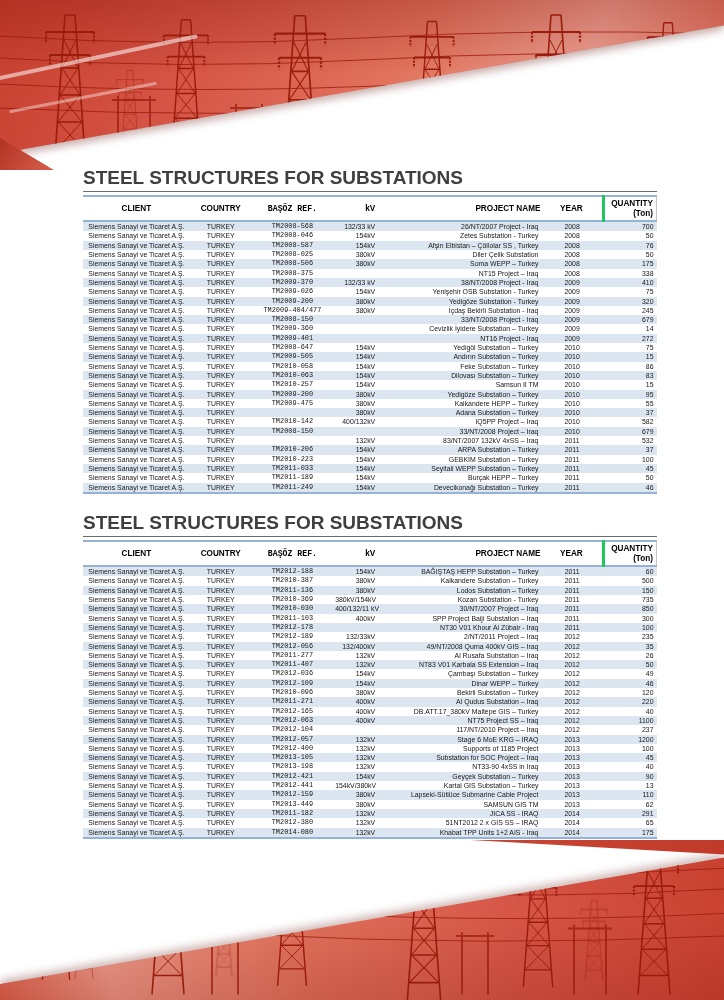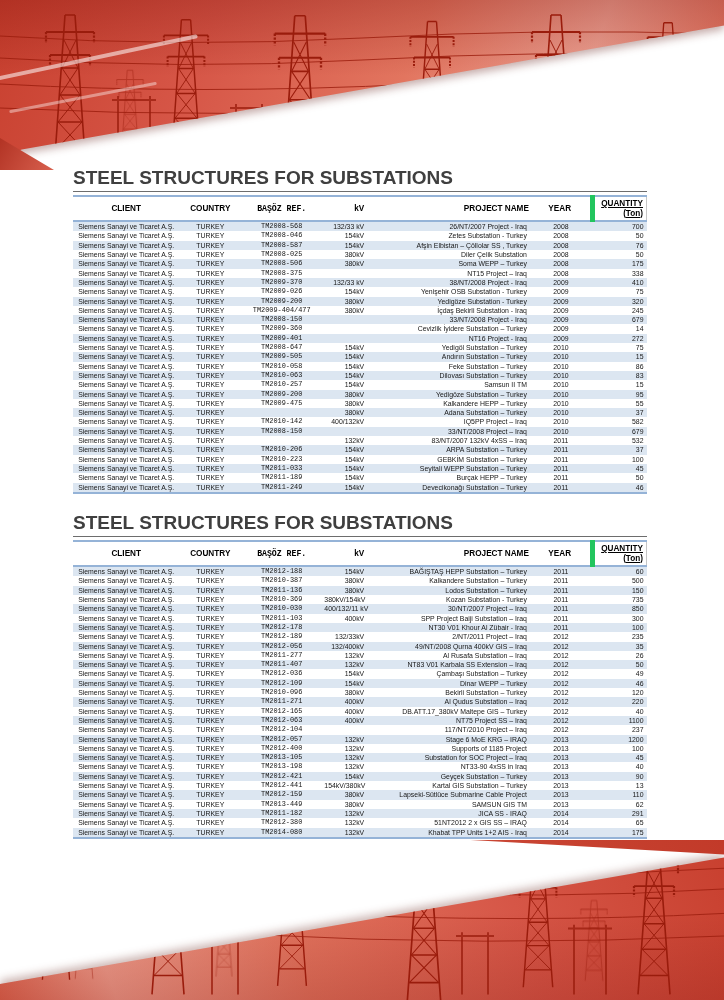--- a/index.html
+++ b/index.html
@@ -27,36 +27,36 @@
   .hdr-corner-sliver{clip-path:polygon(0 0,100% 100%,0 100%);
     position:absolute;left:0;top:138px;width:54px;height:32px;
     background:linear-gradient(120deg,#b23324,#d8604e);}
   .ftr-main{clip-path:polygon(0 90%,100% 11%,100% 100%,0 100%);}
   .ftr-corner-sliver{clip-path:polygon(65% 0,100% 0,100% 9%);
     position:absolute;inset:0;
     background:linear-gradient(250deg,#c23a29,#da614d);}
   .streak{position:absolute;background:#fff;border-radius:2px;}
   .pylons{position:absolute;inset:0;width:100%;height:100%;}
   
-  .content{position:absolute;left:73px;width:574px;}
+  .content{position:absolute;left:83px;width:574px;}
   .content-1{top:167px;}
   .content-2{top:512px;}
   .sec-title{
     font-size:19px;font-weight:bold;color:#3f3f3f;letter-spacing:0;
     line-height:22px;margin:0 0 2px 0;white-space:nowrap;
   }
   .title-rule{height:1px;background:#6d6d6d;margin-bottom:3px;}
   table{border-collapse:collapse;width:100%;table-layout:fixed;}
   thead th{
     font-size:8.2px;font-weight:bold;color:#000;text-align:center;
     line-height:9.6px;padding:2px 0 2px;
     border-top:2px solid #95b3d7;border-bottom:2px solid #95b3d7;
     background:#fff;vertical-align:middle;
   }
-  thead th.col-qty{border-left:5px solid #22c55e;border-right:1px solid #c6c6c6;text-decoration:underline;}
+  thead th.col-qty{border-left:3px solid #22c55e;border-right:1px solid #c6c6c6;}
   tbody td{
     font-size:6.9px;color:#161616;line-height:9.3px;height:9.3px;
     padding:0 2px;white-space:nowrap;overflow:hidden;vertical-align:middle;
   }
   tbody tr:nth-child(odd) td{background:#dce6f1;}
   tbody tr:last-child td{border-bottom:2px solid #95b3d7;}
   .col-client{width:19%;text-align:center;}
   .col-country{width:11%;text-align:center;}
   .col-ref{width:14.5%;text-align:center;font-family:Liberation Mono, monospace;}
   .col-kv{width:7.5%;text-align:right;padding-right:5px;}

